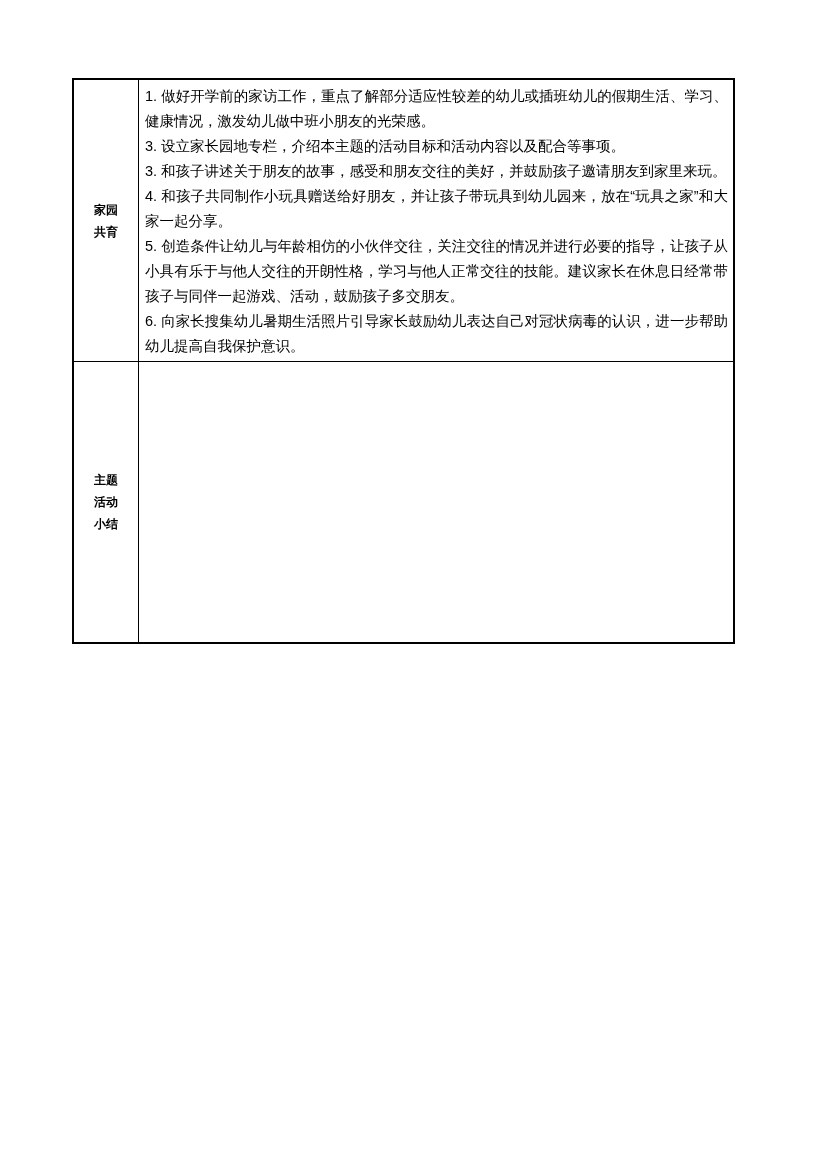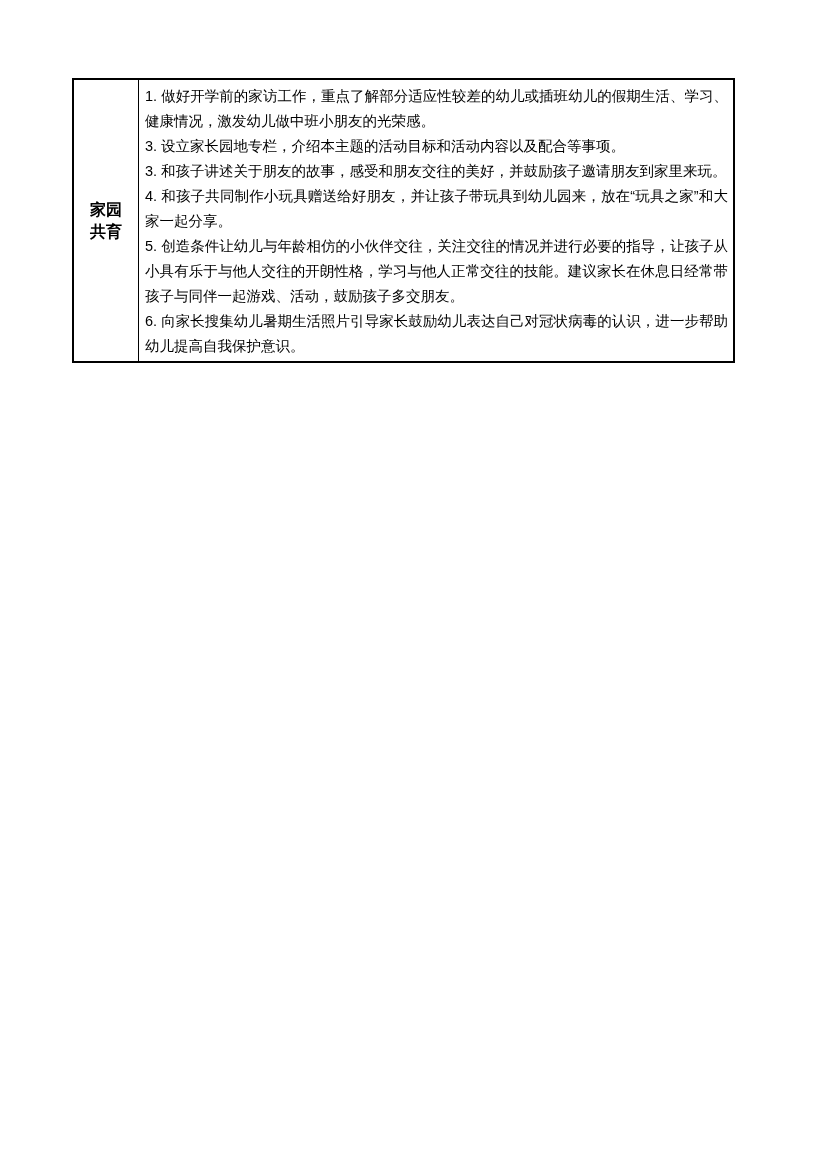--- a/index.html
+++ b/index.html
@@ -33,21 +33,21 @@
     border: 2px solid #000000;
   }
   table.doc-table td {
     border: 1px solid #000000;
   }
   td.label-cell {
     width: 64px;
     vertical-align: middle;
     text-align: center;
     font-weight: bold;
-    font-size: 16px;
+    font-size: 12px;
     line-height: 22px;
     padding: 0;
   }
   .label-line {
     white-space: nowrap;
   }
   td.content-cell {
     vertical-align: top;
     padding: 4px 5px 2px 6px;
     font-size: 14.5px;
@@ -74,15 +74,23 @@
     <td class="content-cell">
             <p>1. 做好开学前的家访工作，重点了解部分适应性较差的幼儿或插班幼儿的假期生活、学习、健康情况，激发幼儿做中班小朋友的光荣感。</p>
             <p>3. 设立家长园地专栏，介绍本主题的活动目标和活动内容以及配合等事项。</p>
             <p>3. 和孩子讲述关于朋友的故事，感受和朋友交往的美好，并鼓励孩子邀请朋友到家里来玩。</p>
             <p>4. 和孩子共同制作小玩具赠送给好朋友，并让孩子带玩具到幼儿园来，放在“玩具之家”和大家一起分享。</p>
             <p>5. 创造条件让幼儿与年龄相仿的小伙伴交往，关注交往的情况并进行必要的指导，让孩子从小具有乐于与他人交往的开朗性格，学习与他人正常交往的技能。建议家长在休息日经常带孩子与同伴一起游戏、活动，鼓励孩子多交朋友。</p>
             <p>6. 向家长搜集幼儿暑期生活照片引导家长鼓励幼儿表达自己对冠状病毒的认识，进一步帮助幼儿提高自我保护意识。</p>
           </td>
   </tr>
 
+  <tr class="row-1">
+    <td class="label-cell">
+            <div class="label-line">主题</div>
+            <div class="label-line">活动</div>
+            <div class="label-line">小结</div>
+          </td>
+    <td class="content-cell"></td>
+  </tr>
 </tbody>
   </table>
 </div>
 
 </body></html>

